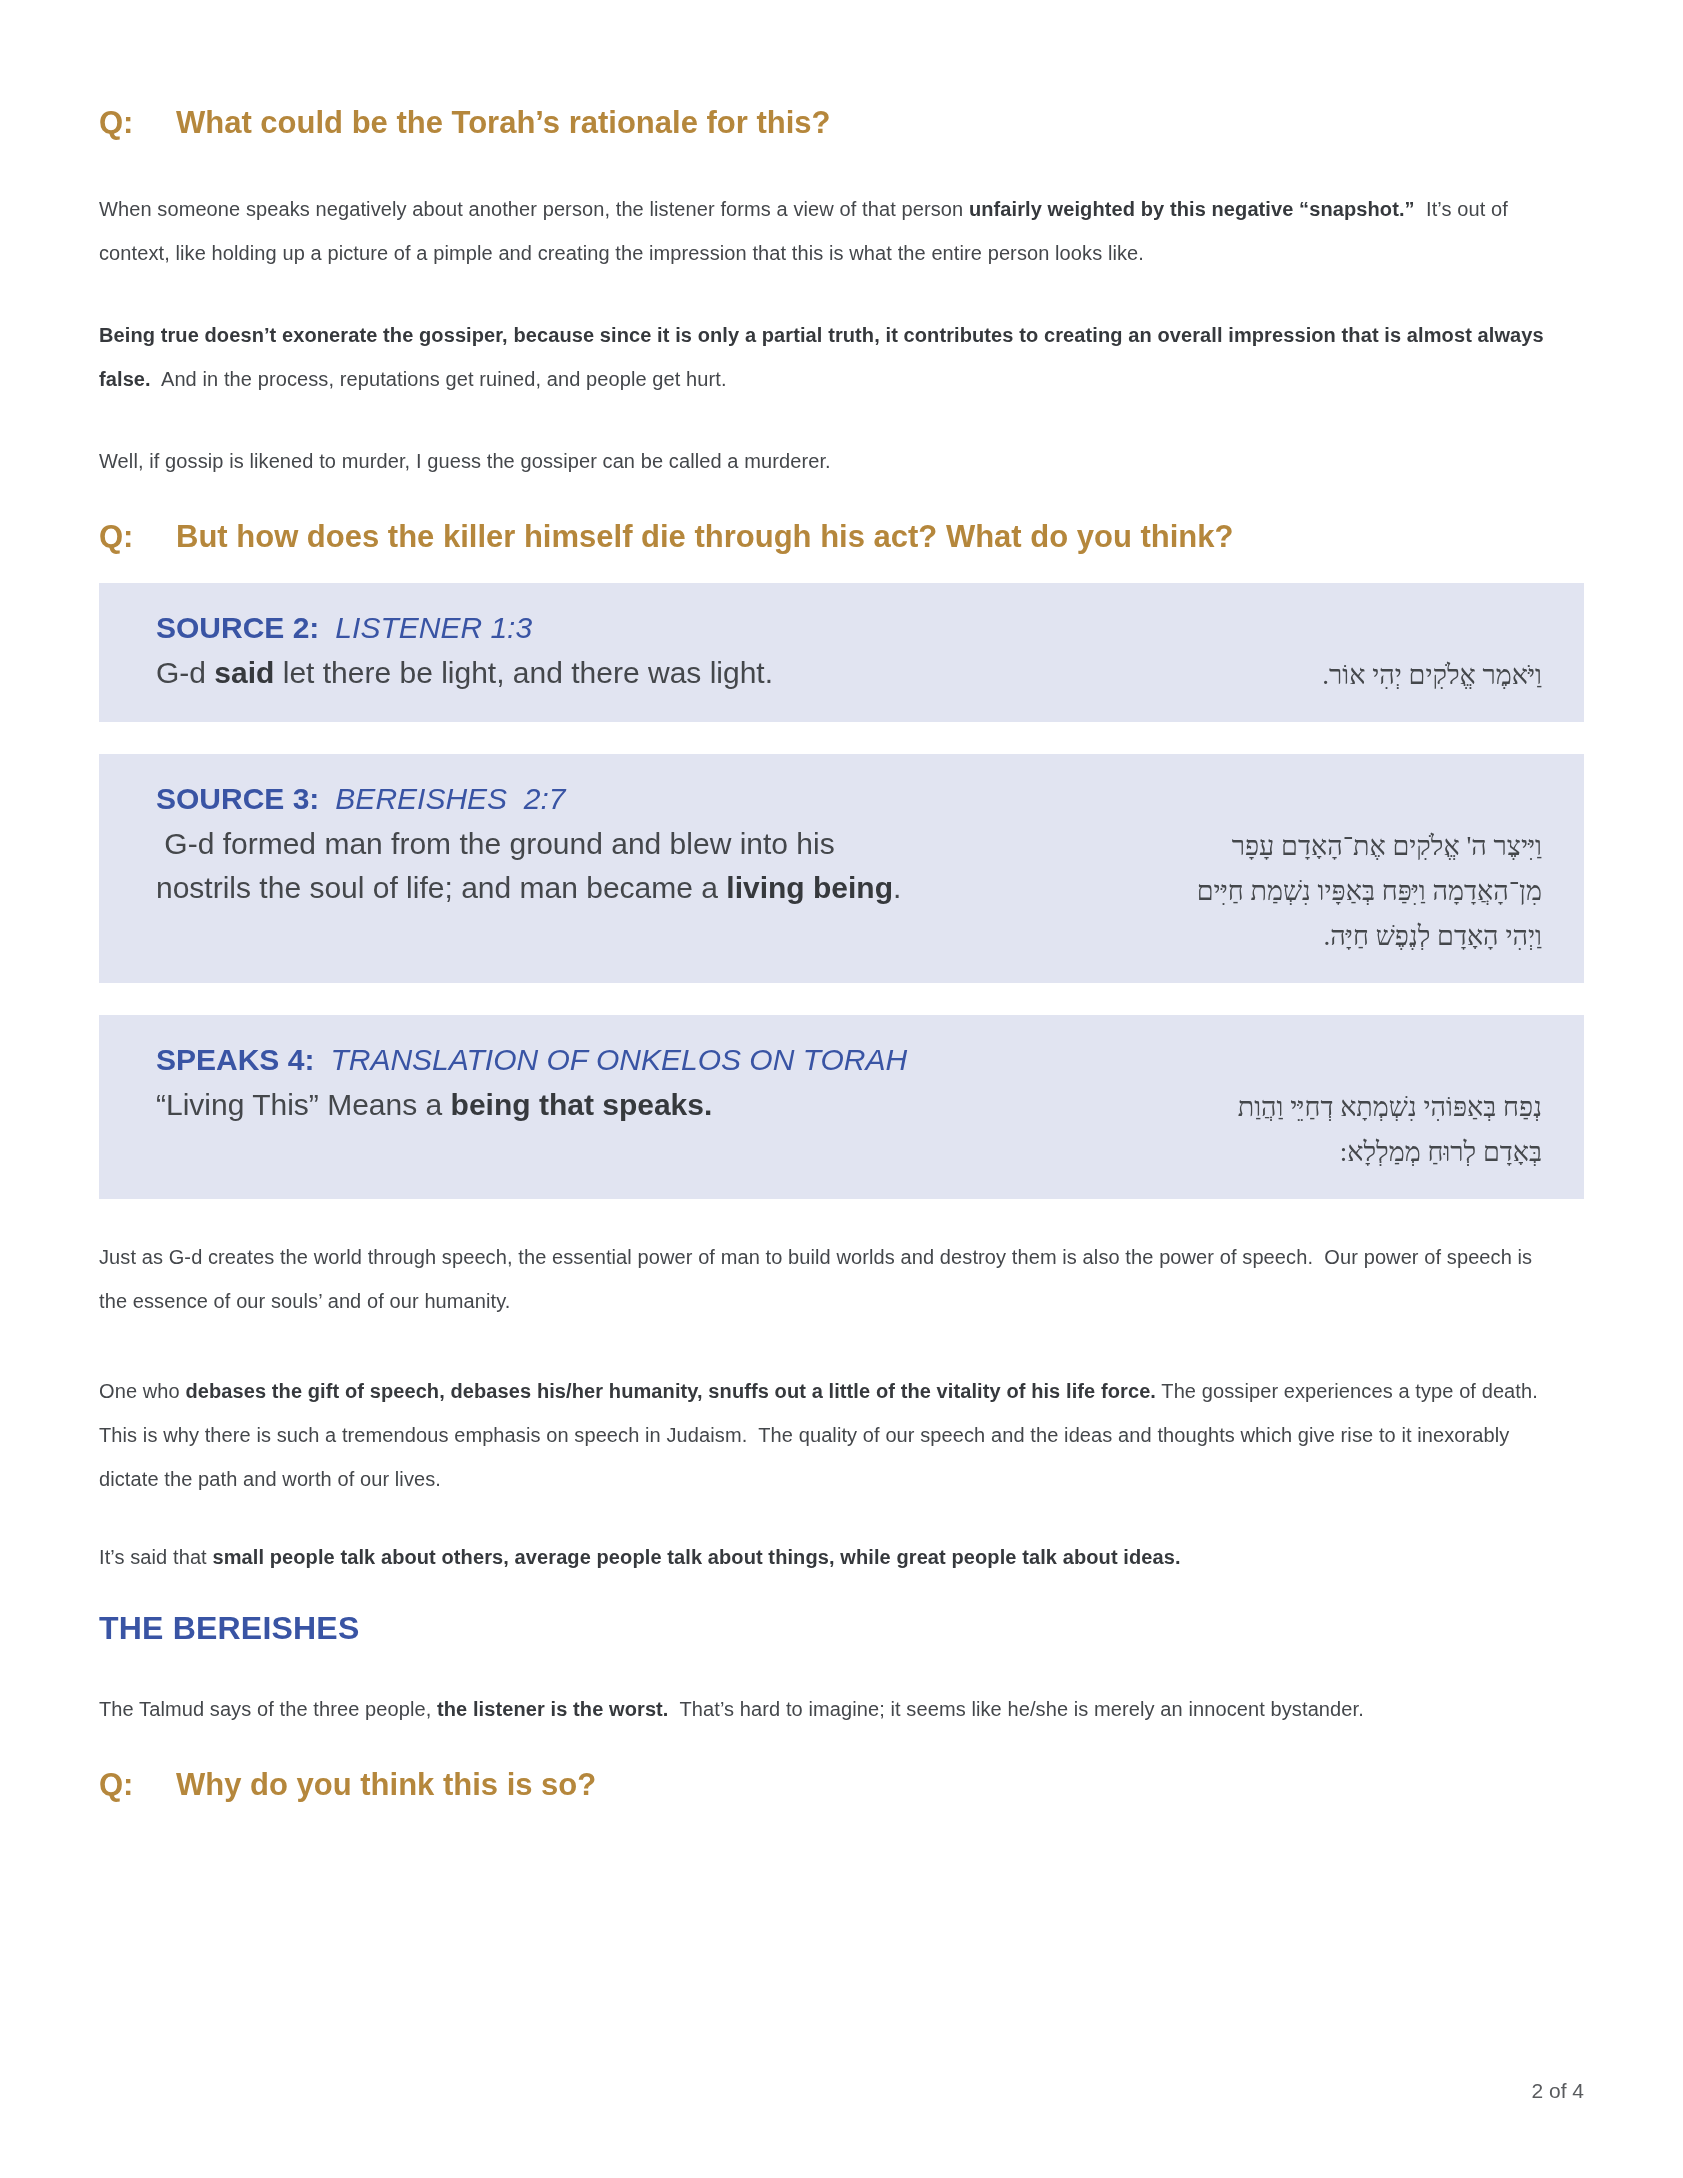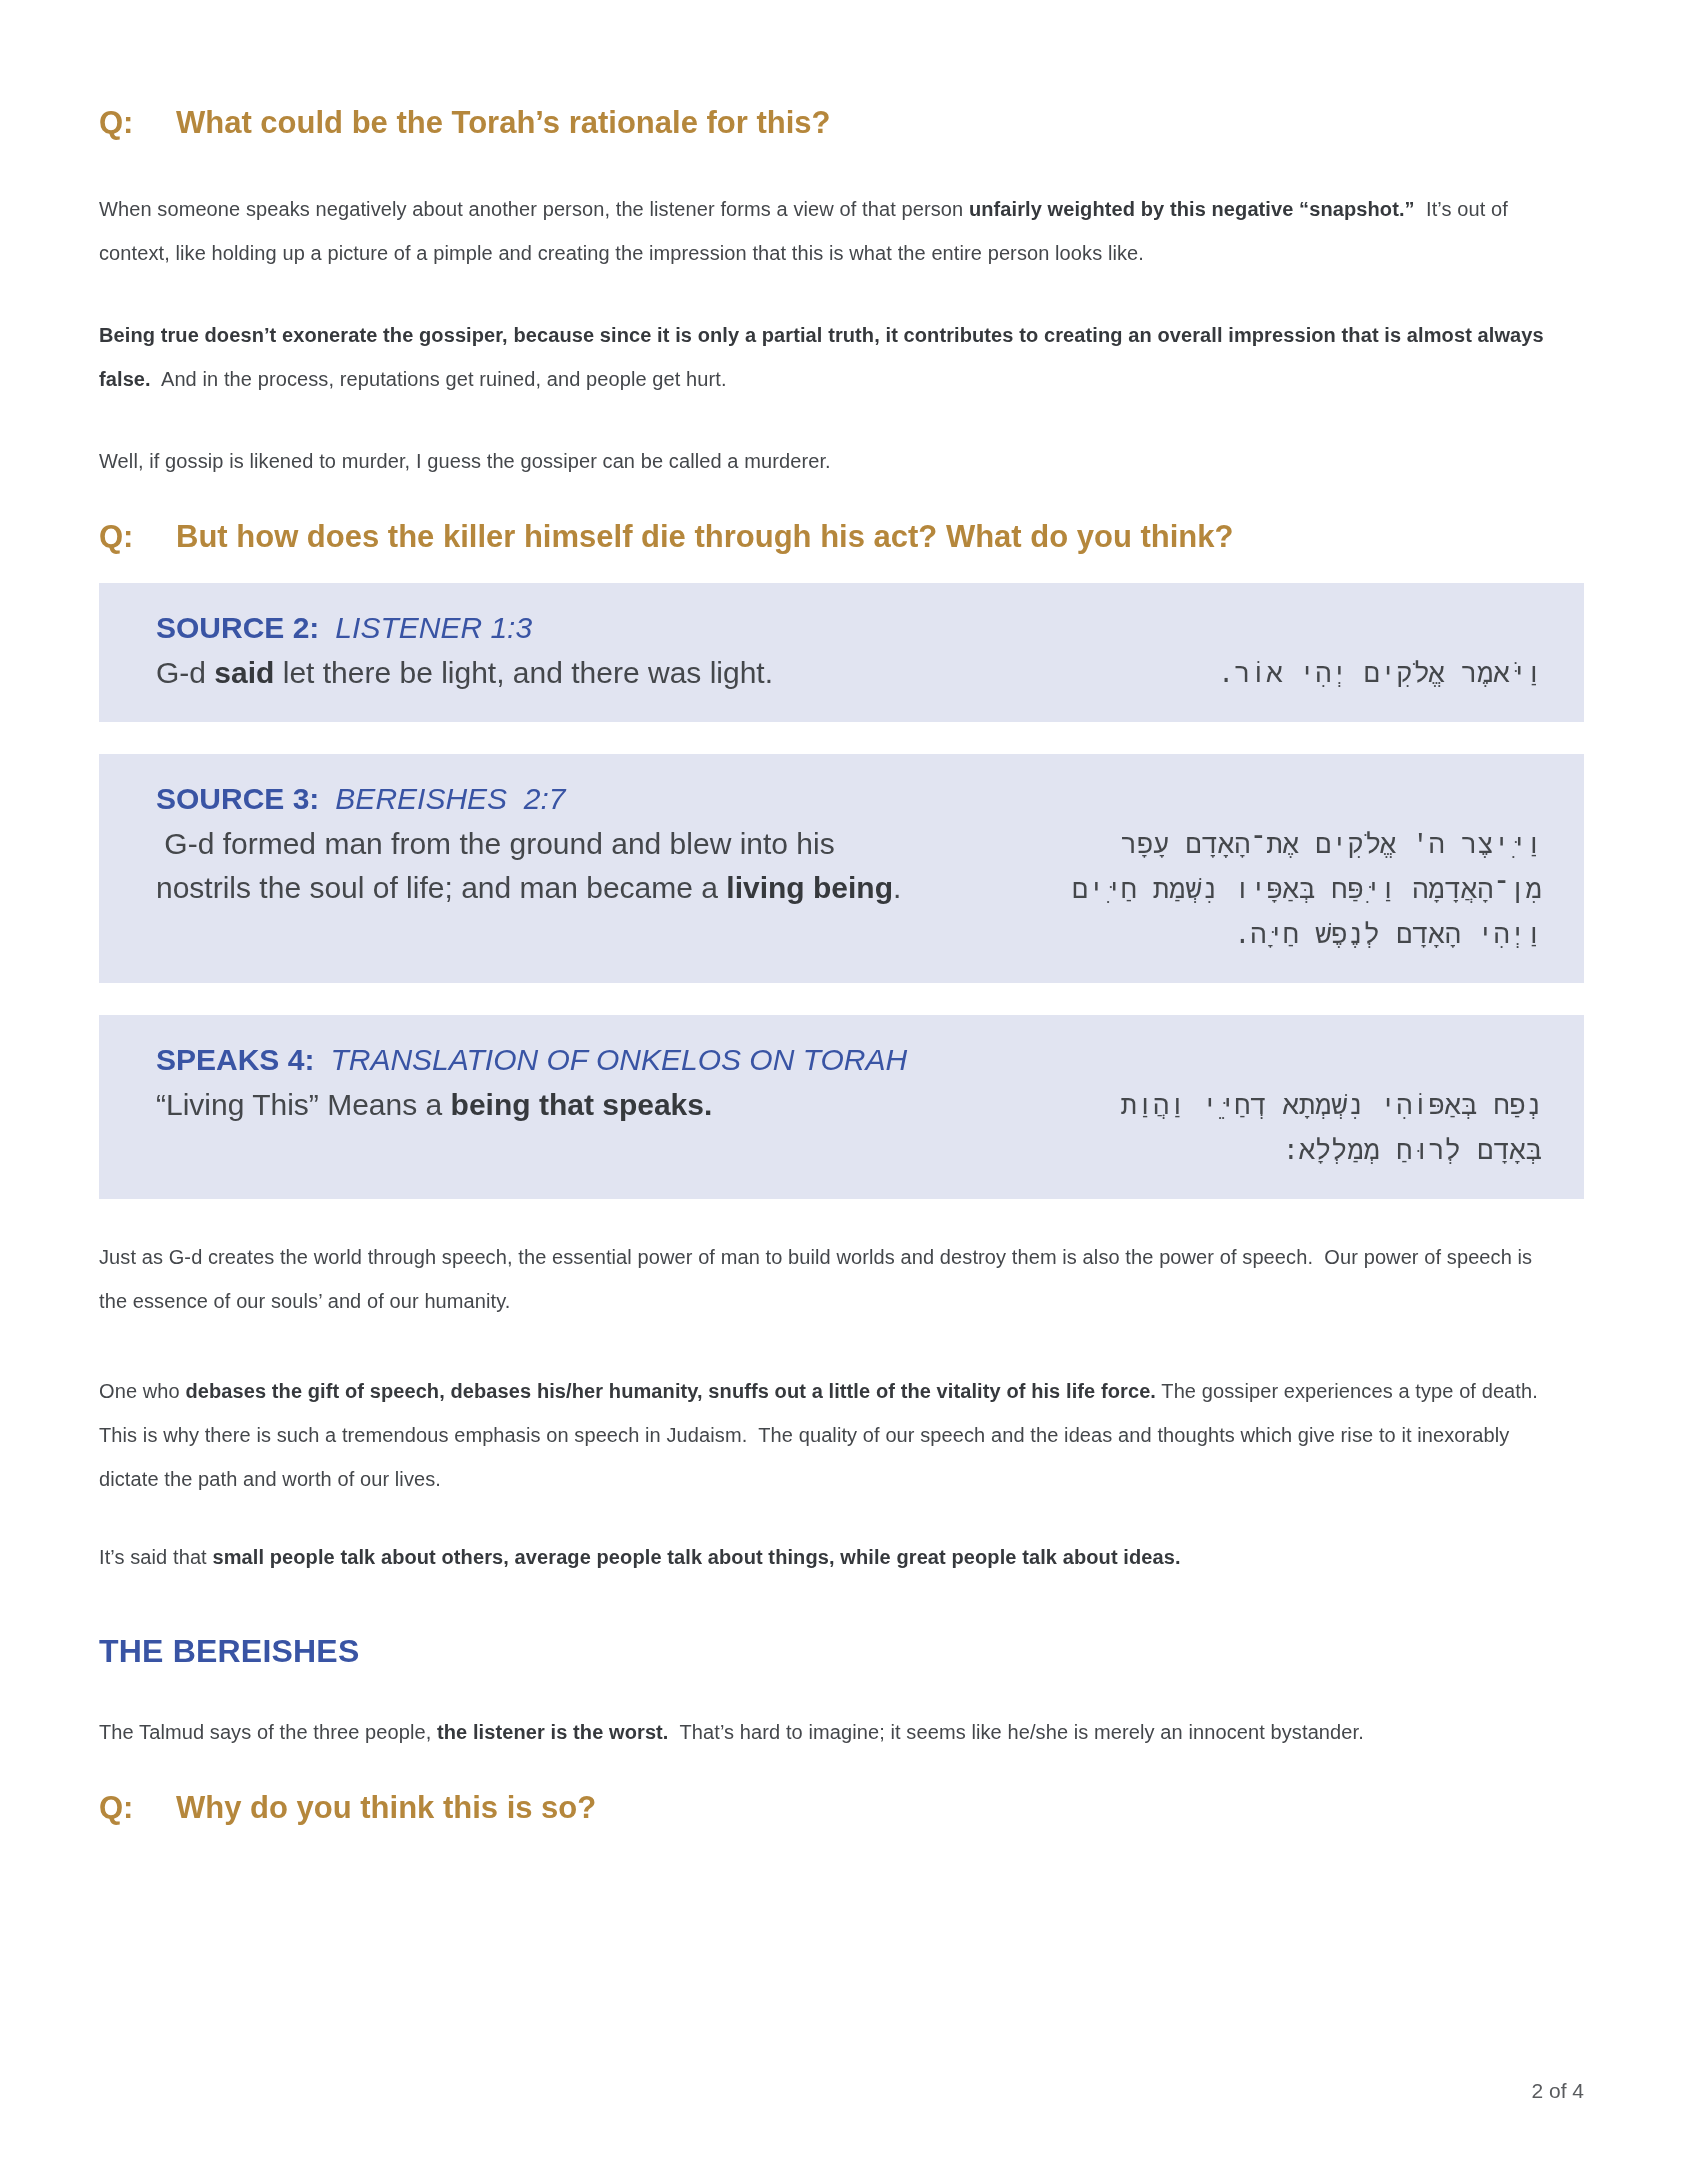--- a/index.html
+++ b/index.html
@@ -63,21 +63,21 @@
     font-size:30px;
     line-height:44px;
     white-space:pre-wrap;
   }
   .source-english strong{color:#36393d;}
   .source-hebrew{
     max-width:594px;
     direction:rtl;
     text-align:right;
     white-space:pre-line;
-    font-family:Liberation Mono, monospace;
+    font-family:Liberation Serif, serif;
     font-size:27px;
     line-height:45px;
     color:#44474b;
     padding-top:2px;
   }
   .q-tight{margin-bottom:26px;}
   .footer{
     position:absolute;
     top:2079px;
     right:99px;
@@ -137,21 +137,21 @@
       <div class="source-english"><span>“Living This” Means a </span><strong>being that speaks.</strong></div>
       <div class="source-hebrew">נְפַח בְּאַפּוֹהִי נִשְׁמְתָא דְחַיֵּי וַהֲוַת
 בְּאָדָם לְרוּחַ מְמַלְלָא:</div>
     </div>
   </div>
 
   <p class="para" style="margin-bottom:46px;"><span>Just as G-d creates the world through speech, the essential power of man to build worlds and destroy them is also the power of speech.  Our power of speech is the essence of our souls’ and of our humanity.</span></p>
 
   <p class="para" style="margin-bottom:34px;"><span>One who </span><strong>debases the gift of speech, debases his/her humanity, snuffs out a little of the vitality of his life force.</strong><span> The gossiper experiences a type of death.  This is why there is such a tremendous emphasis on speech in Judaism.  The quality of our speech and the ideas and thoughts which give rise to it inexorably dictate the path and worth of our lives.</span></p>
 
-  <p class="para" style="margin-bottom:51px;"><span>It’s said that </span><strong>small people talk about others, average people talk about things, while great people talk about ideas.</strong></p>
+  <p class="para" style="margin-bottom:28px;"><span>It’s said that </span><strong>small people talk about others, average people talk about things, while great people talk about ideas.</strong></p>
 
   <h2 class="section-heading" style="margin-bottom:38px;">THE BEREISHES</h2>
 
   <p class="para" style="margin-bottom:34px;"><span>The Talmud says of the three people, </span><strong>the listener is the worst.</strong><span>  That’s hard to imagine; it seems like he/she is merely an innocent bystander.</span></p>
 
   <div class="q-row">
     <span class="q-label">Q:</span>
     <span class="q-text">Why do you think this is so?</span>
   </div>
 

